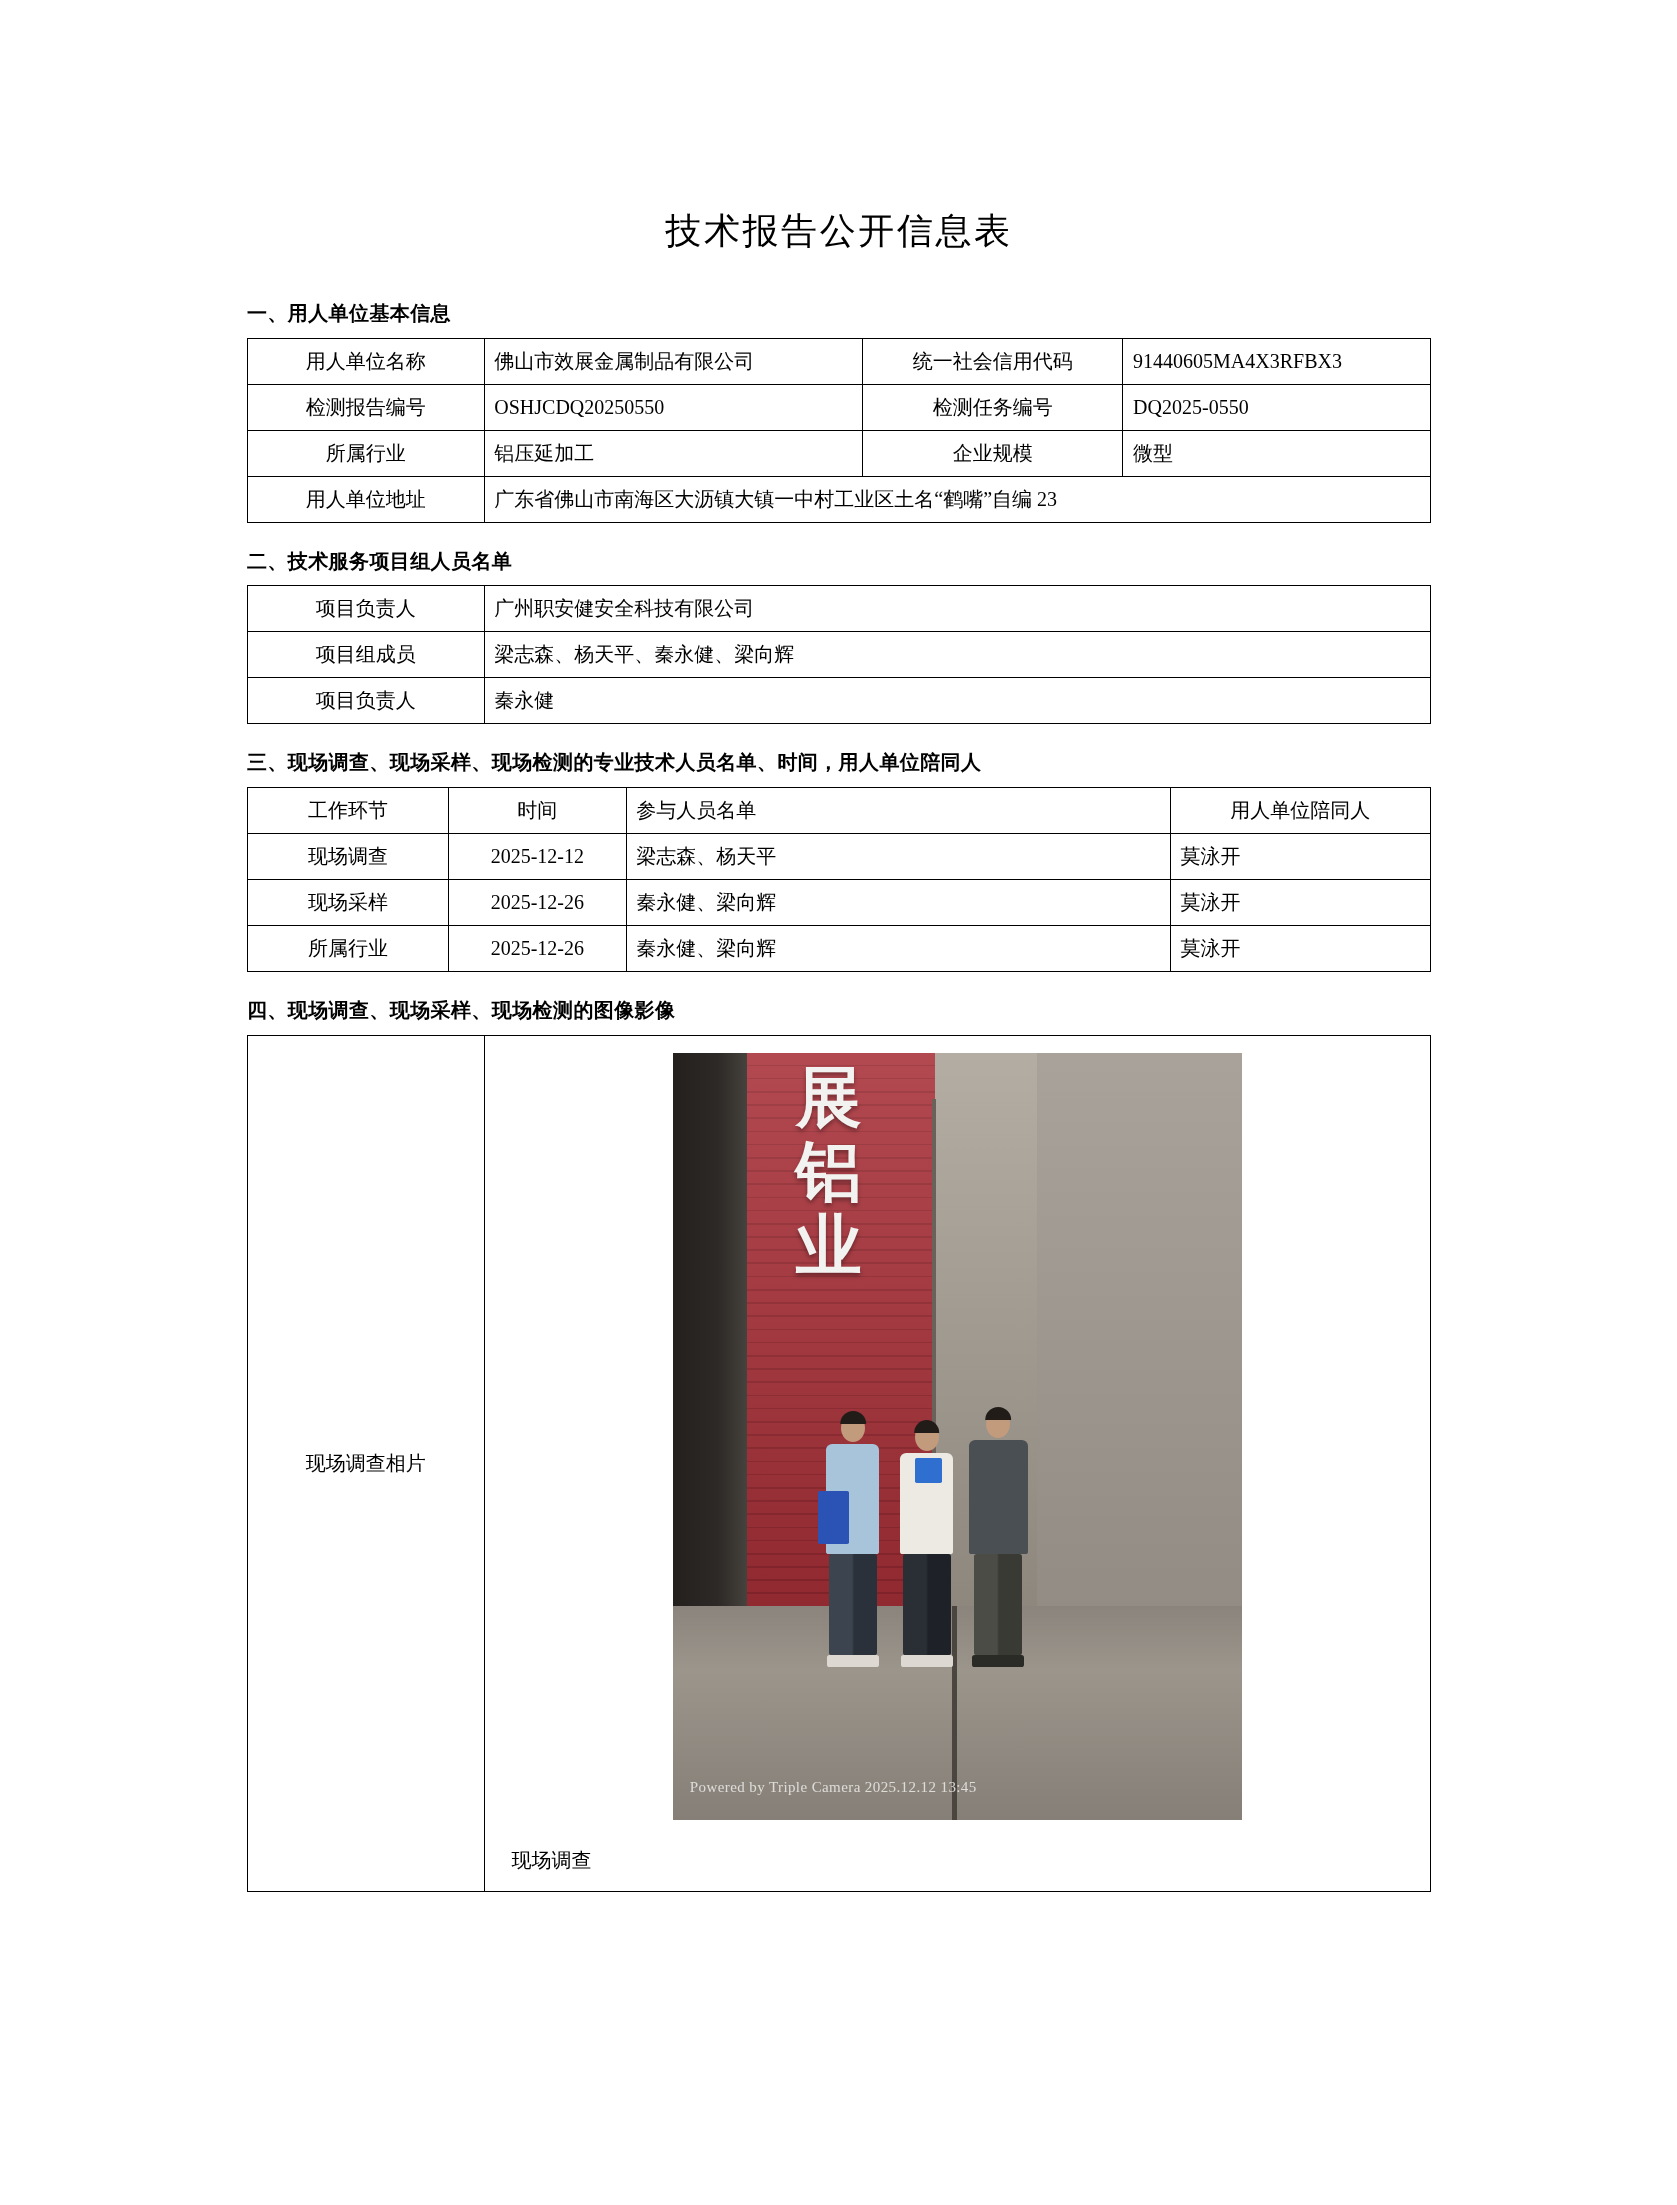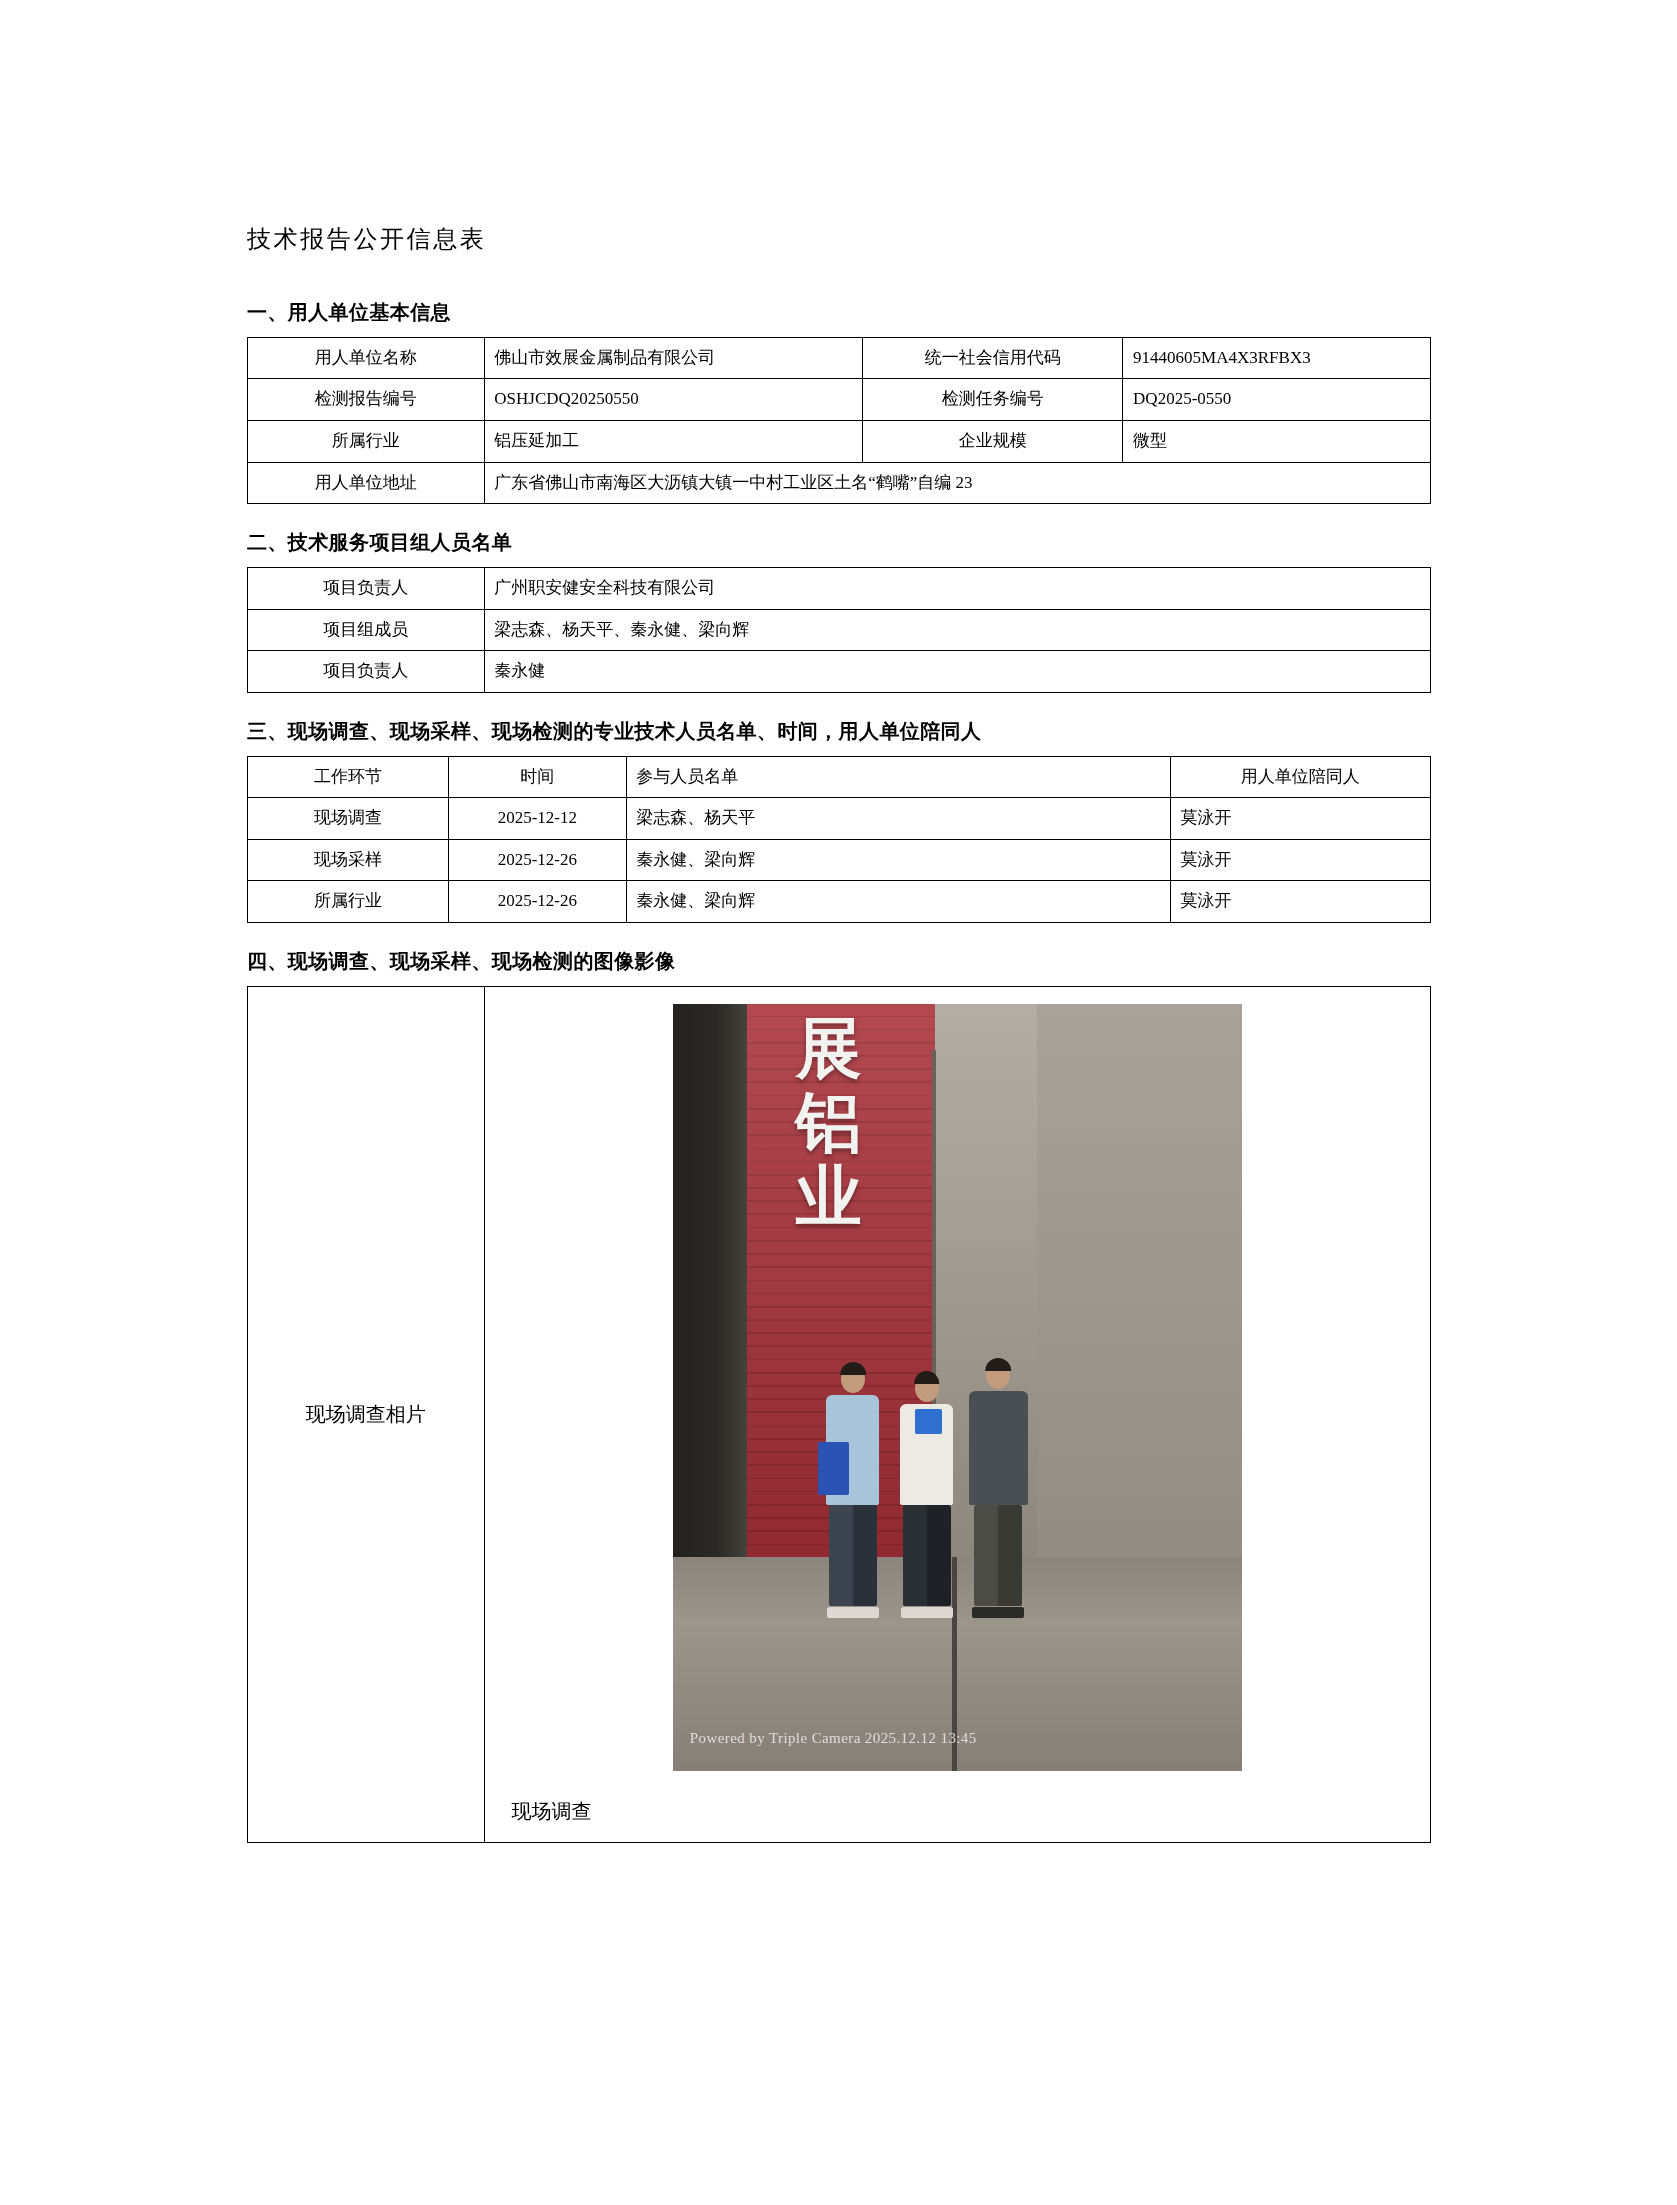--- a/index.html
+++ b/index.html
@@ -13,42 +13,43 @@
   }
   .page {
     width: 1678px;
     min-height: 2383px;
     box-sizing: border-box;
     padding: 207px 247px 0 247px;
     background: #ffffff;
     position: relative;
   }
   .doc-title {
-    font-size: 24px;
+    text-align: center;
+    font-size: 36px;
     letter-spacing: 2.6px;
     font-weight: 400;
-    margin: 16px 0 42px 0;
+    margin: 0 0 42px 0;
     font-family: "Liberation Serif", "DejaVu Serif", serif;
   }
   .section-heading {
     font-size: 20px;
     margin: 0 0 9.7px 0;
     letter-spacing: 0.4px;
     line-height: 1.5;
     font-weight: bold;
   }
   table.grid {
     border-collapse: collapse;
     width: 100%;
     table-layout: fixed;
     margin: 0 0 23px 0;
   }
   table.grid td {
     border: 0.9px solid #000000;
-    font-size: 17px;
+    font-size: 20px;
     padding: 8px 9.7px;
     vertical-align: top;
     line-height: 1.45;
     word-wrap: break-word;
     font-family: Liberation Serif, serif;
   }
   td.label {
     text-align: center;
     white-space: nowrap;
   }

